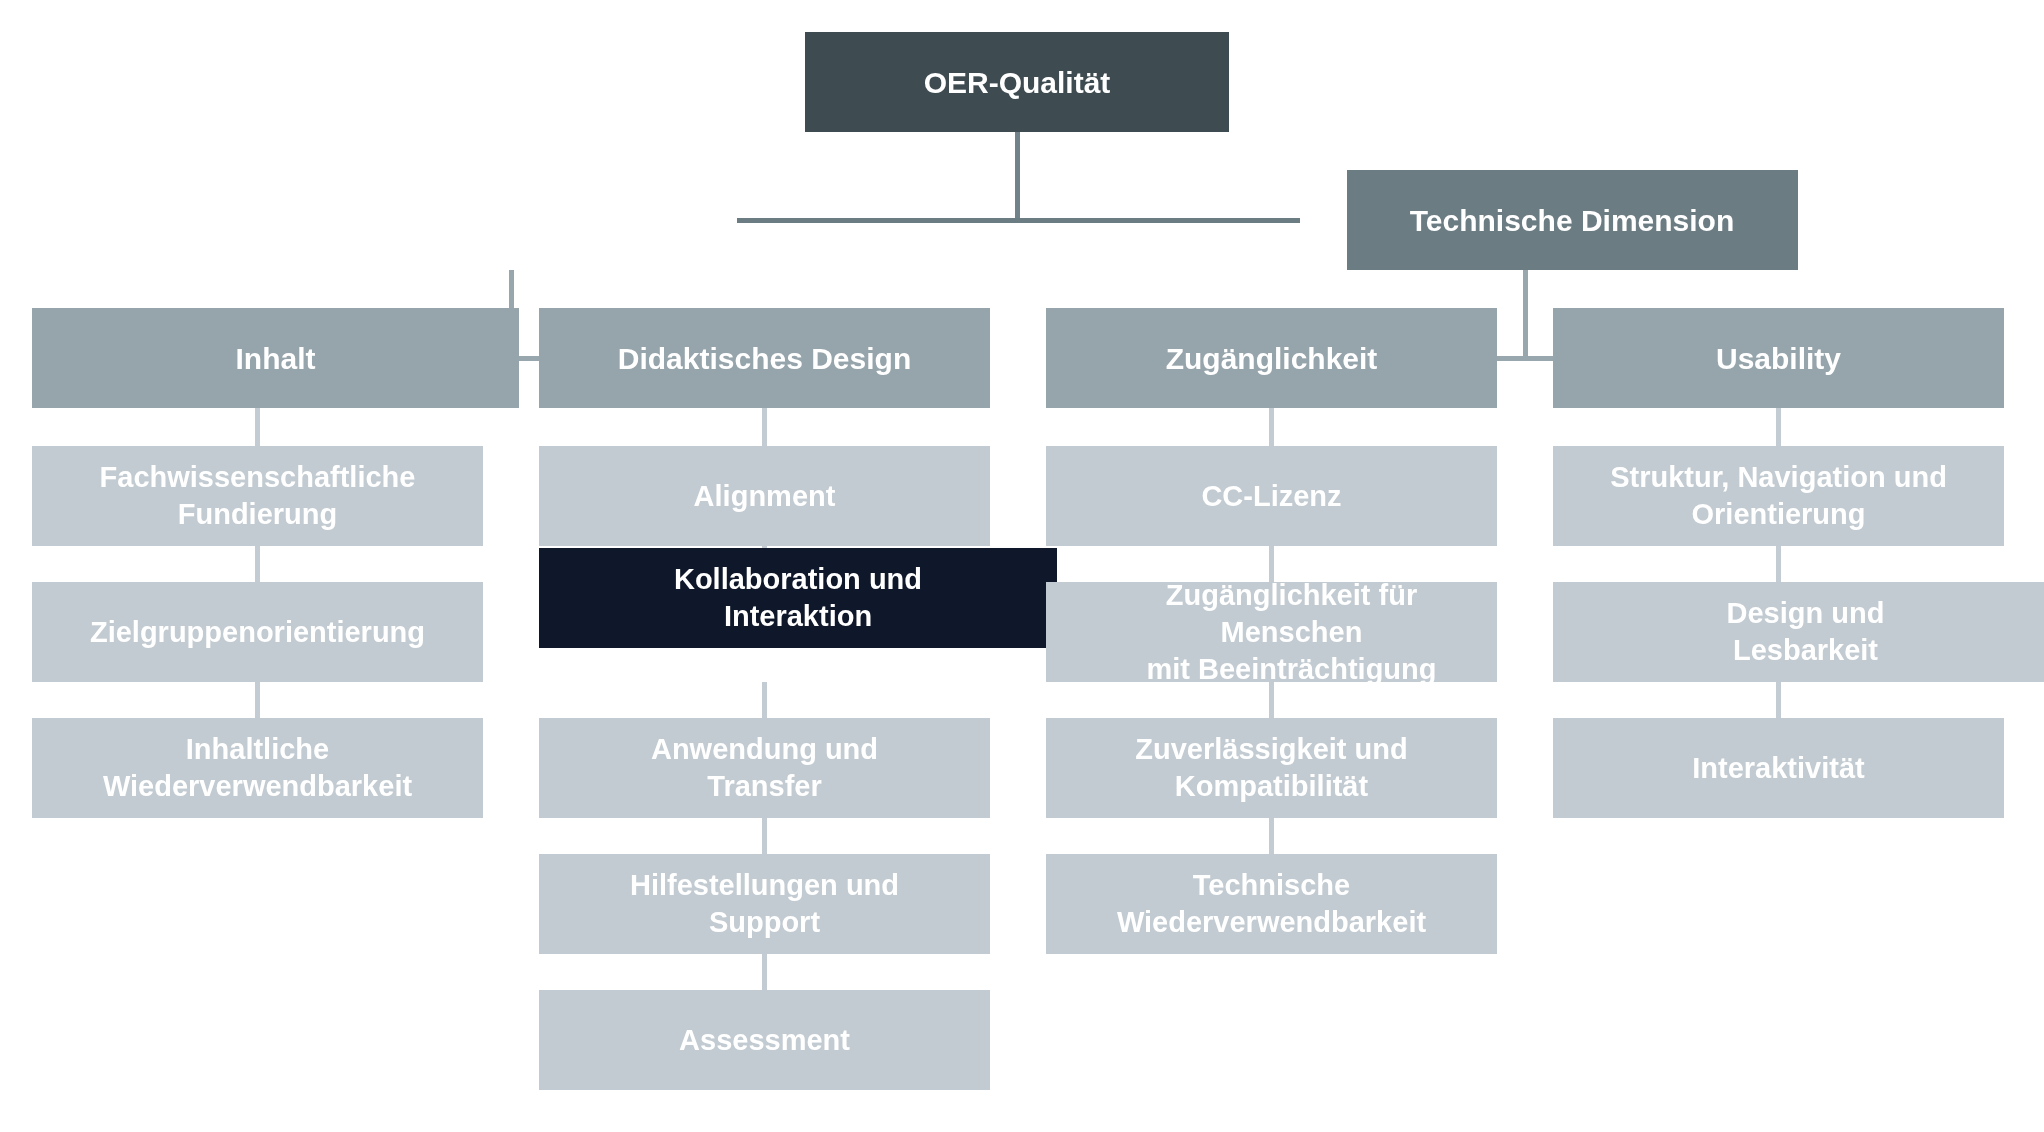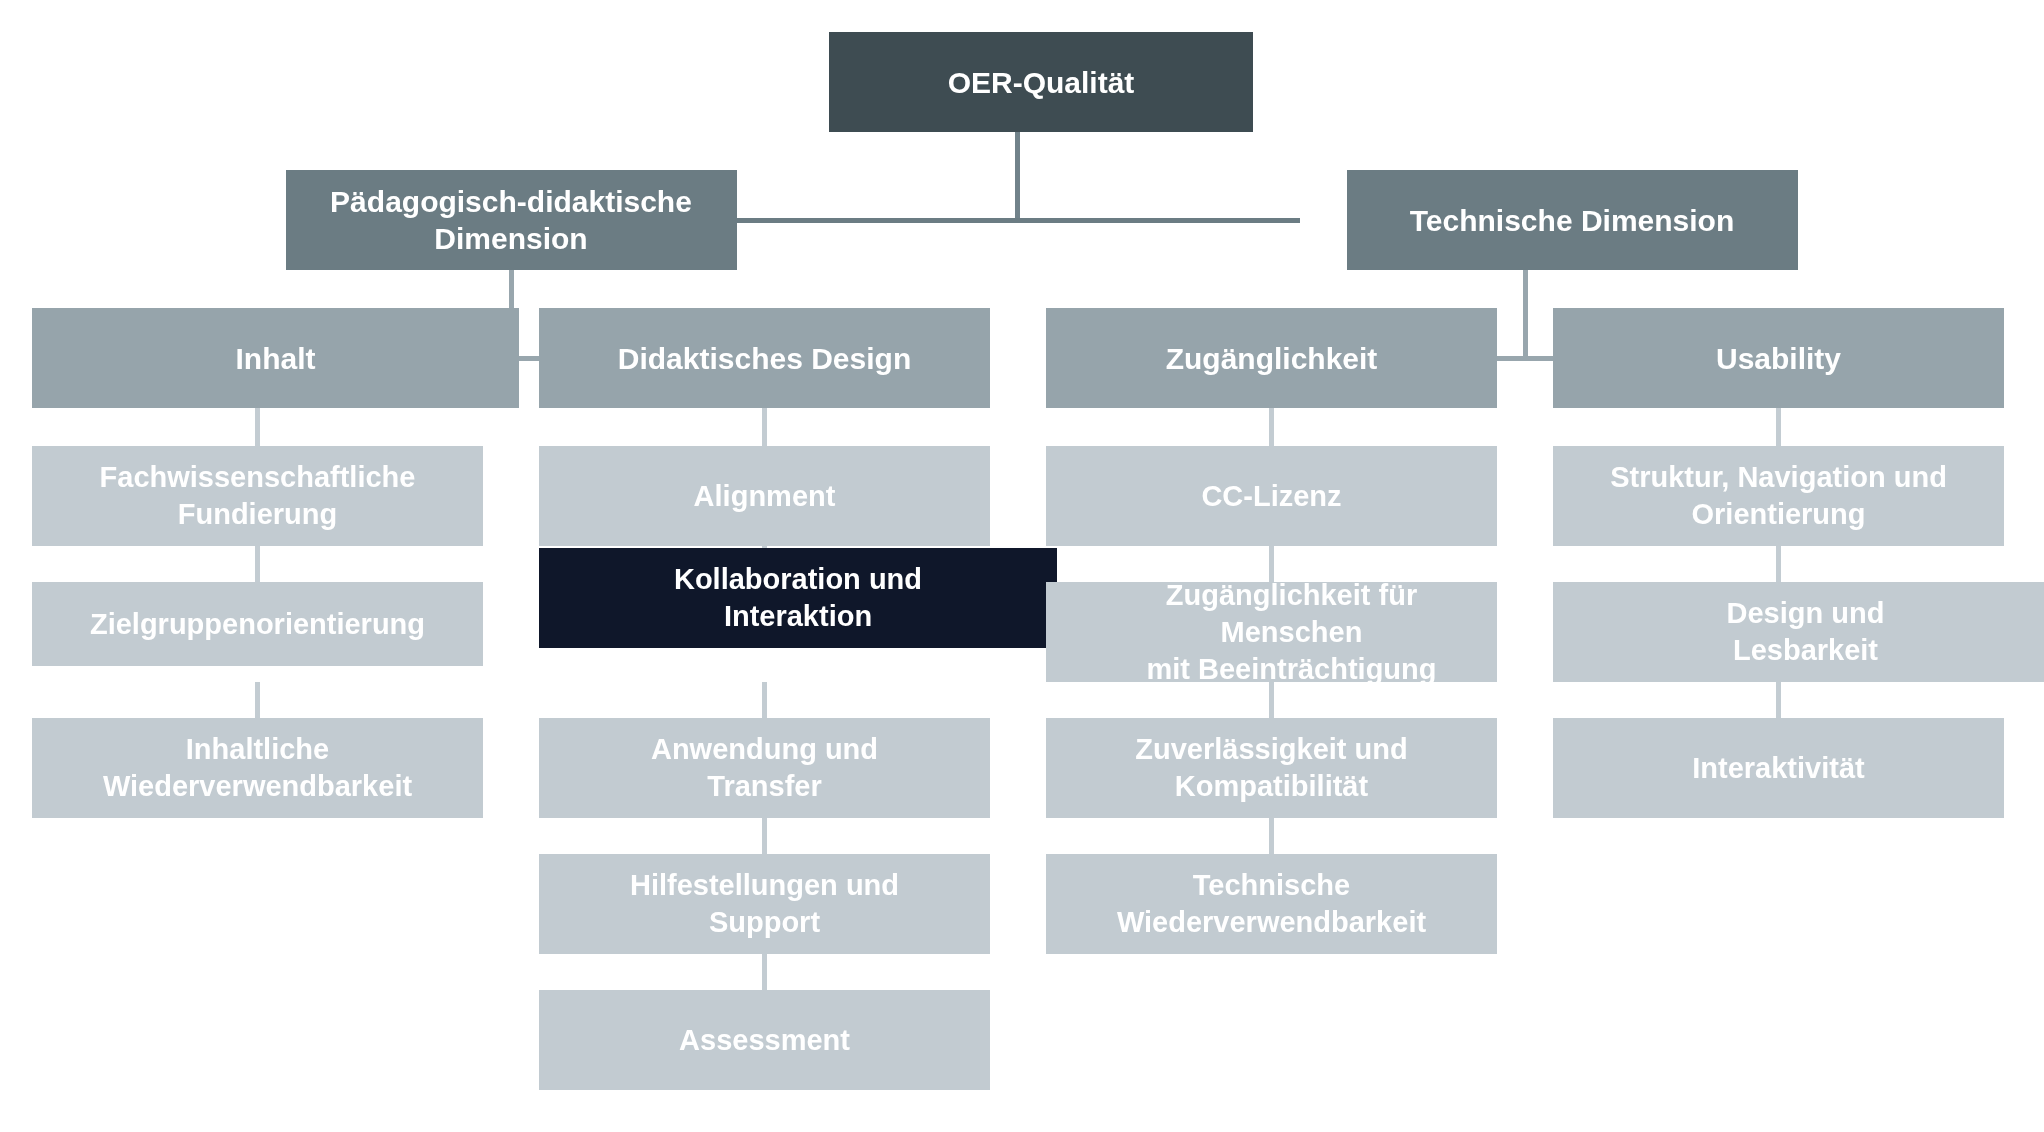--- a/index.html
+++ b/index.html
@@ -25,33 +25,31 @@
     line-height: 37px;
   }
   .node.lvl-root, .node.lvl-dim, .node.lvl-cat { font-size: 30px; }
   .node.lvl-crit { font-size: 29px; }
   .conn { position: absolute; }
 </style>
 </head>
 <body>
 
 <div class="canvas" style="background: rgb(255, 255, 255);">
-    <div class="node lvl-root" style="left: 829px; top: 32px; width: 424px; height: 100px; background: rgb(62, 76, 82); color: rgb(255, 255, 255);">OER-Qualität</div>
+    <div class="node lvl-root" style="left: 805px; top: 32px; width: 424px; height: 100px; background: rgb(62, 76, 82); color: rgb(255, 255, 255);">OER-Qualität</div>
     <div class="conn" style="left: 1014.5px; top: 132px; width: 5px; height: 88px; background: rgb(113, 130, 138);"></div>
     <div class="conn" style="left: 736.5px; top: 217.5px; width: 563px; height: 5px; background: rgb(107, 124, 131);"></div>
-    <div class="node lvl-dim" style="left: 285.5px; top: 170px; width: 451px; height: 100px; background: rgb(107, 124, 131); color: rgb(255, 255, 255);">Pädagogisch-didaktische
-Dimension</div>
     <div class="conn" style="left: 508.5px; top: 270px; width: 5px; height: 90.5px; background: rgb(152, 166, 173);"></div>
     <div class="conn" style="left: 483px; top: 355.5px; width: 56px; height: 5px; background: rgb(152, 166, 173);"></div>
     <div class="node lvl-cat" style="left: 32px; top: 308px; width: 487px; height: 100px; background: rgb(150, 164, 171); color: rgb(255, 255, 255);">Inhalt</div>
     <div class="conn" style="left: 255px; top: 408px; width: 5px; height: 38px; background: rgb(195, 204, 210);"></div>
     <div class="node lvl-crit" style="left: 32px; top: 446px; width: 451px; height: 100px; background: rgb(194, 203, 209); color: rgb(255, 255, 255);">Fachwissenschaftliche
 Fundierung</div>
     <div class="conn" style="left: 255px; top: 546px; width: 5px; height: 36px; background: rgb(195, 204, 210);"></div>
-    <div class="node lvl-crit" style="left: 32px; top: 582px; width: 451px; height: 84px; background: rgb(194, 203, 209); color: rgb(255, 255, 255);">Zielgruppenorientierung</div>
+    <div class="node lvl-crit" style="left: 32px; top: 582px; width: 451px; height: 100px; background: rgb(194, 203, 209); color: rgb(255, 255, 255);">Zielgruppenorientierung</div>
     <div class="conn" style="left: 255px; top: 682px; width: 5px; height: 36px; background: rgb(195, 204, 210);"></div>
     <div class="node lvl-crit" style="left: 32px; top: 718px; width: 451px; height: 100px; background: rgb(194, 203, 209); color: rgb(255, 255, 255);">Inhaltliche
 Wiederverwendbarkeit</div>
     <div class="node lvl-cat" style="left: 539px; top: 308px; width: 451px; height: 100px; background: rgb(150, 164, 171); color: rgb(255, 255, 255);">Didaktisches Design</div>
     <div class="conn" style="left: 762px; top: 408px; width: 5px; height: 38px; background: rgb(195, 204, 210);"></div>
     <div class="node lvl-crit" style="left: 539px; top: 446px; width: 451px; height: 100px; background: rgb(194, 203, 209); color: rgb(255, 255, 255);">Alignment</div>
     <div class="conn" style="left: 762px; top: 546px; width: 5px; height: 36px; background: rgb(195, 204, 210);"></div>
     <div class="node lvl-crit" style="left: 539px; top: 548px; width: 518px; height: 100px; background: #0f172a; color: rgb(255, 255, 255);">Kollaboration und
 Interaktion</div>
     <div class="conn" style="left: 762px; top: 682px; width: 5px; height: 36px; background: rgb(195, 204, 210);"></div>

